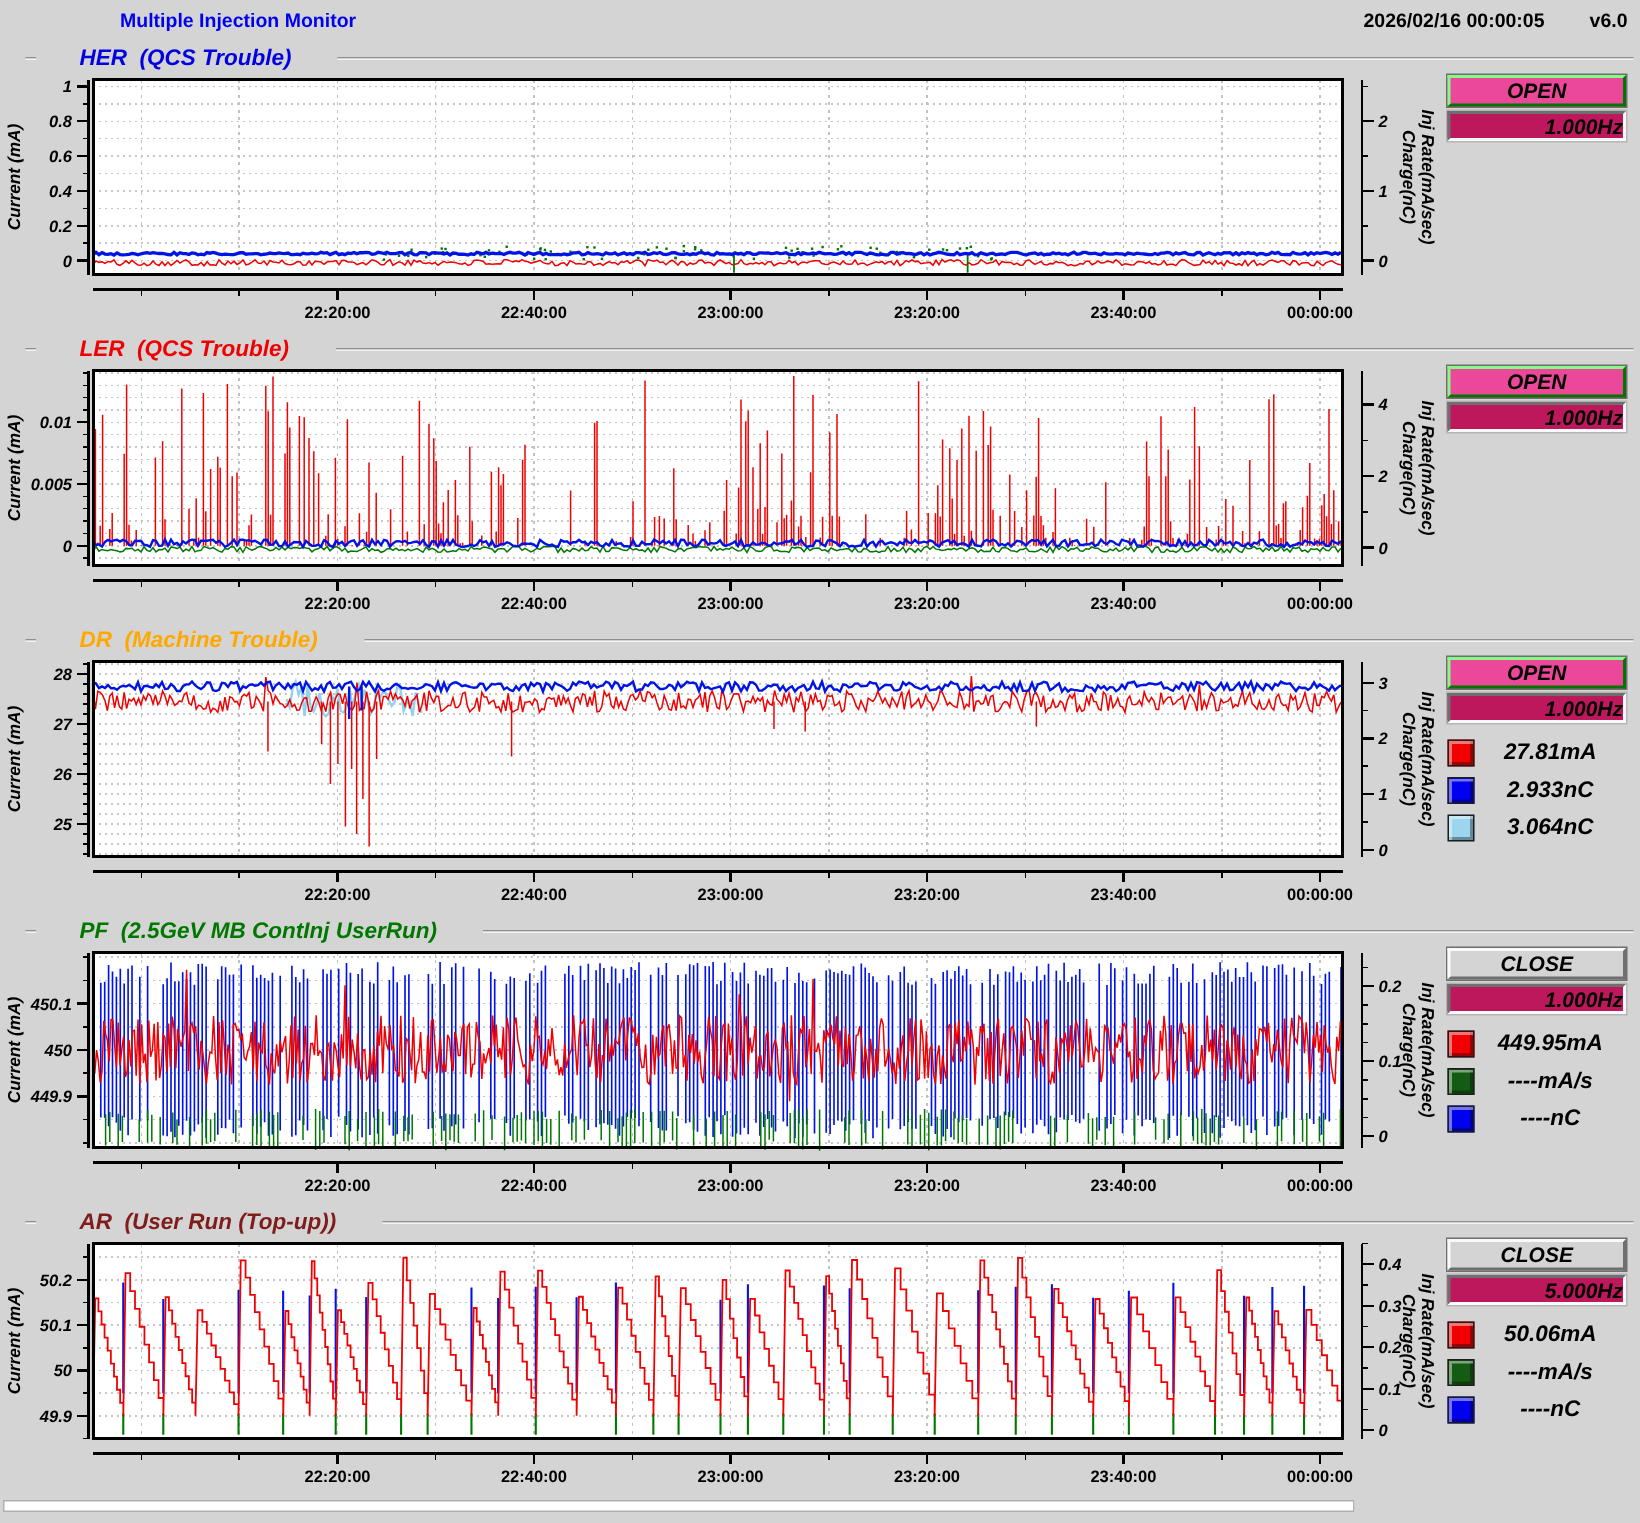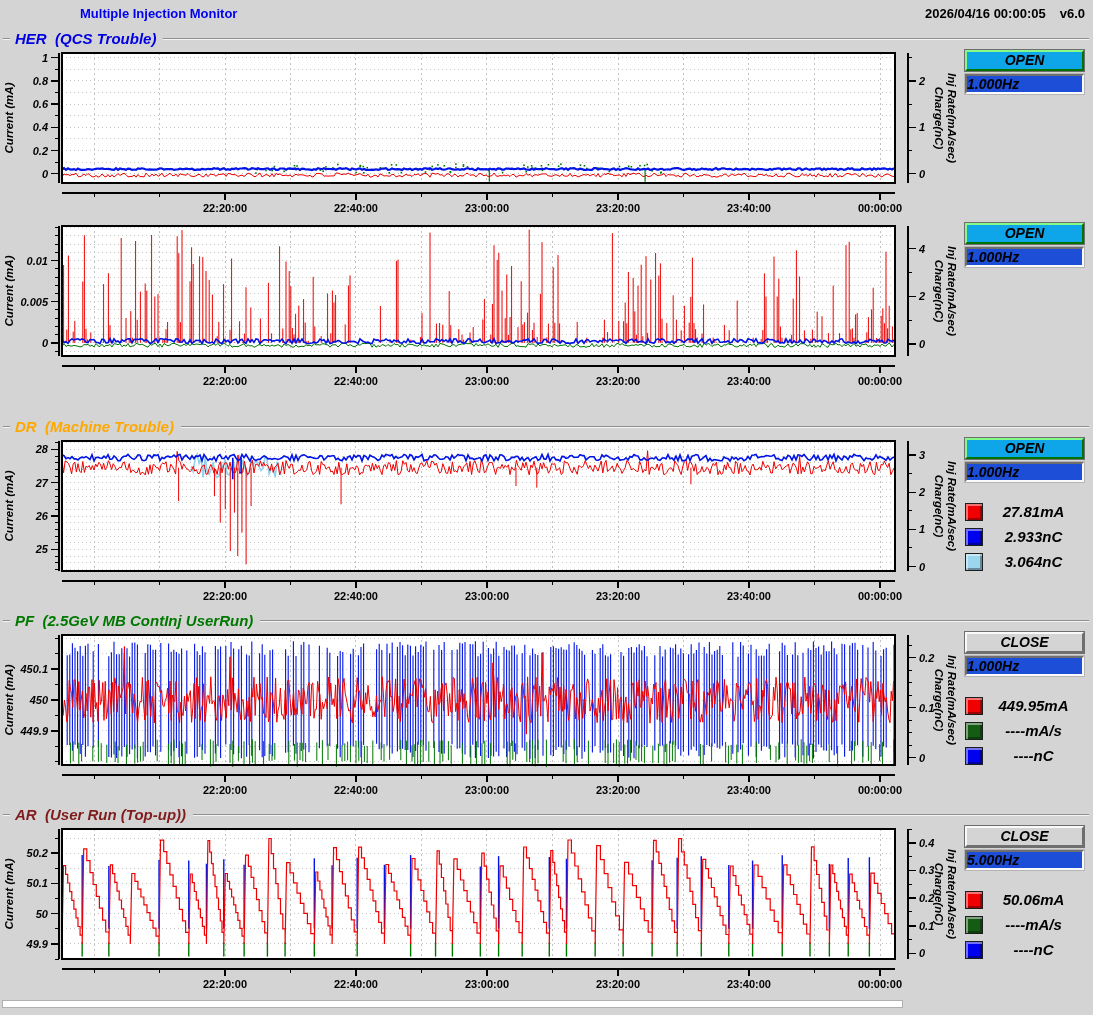--- a/index.html
+++ b/index.html
@@ -12,48 +12,48 @@
   }
   .header{position:relative;height:28px;}
   .header-title{
     position:absolute;left:80px;right:0;top:6px;
     color:#0000f0;font-weight:bold;font-size:13px;
   }
   .header-right{
     position:absolute;right:8px;top:6px;
     font-weight:bold;font-size:13px;color:#000;white-space:nowrap;
   }
-  .header-right .ver{margin-left:14px;}
+  .header-right .ver{margin-left:30px;}
 
   .panel{height:194px;position:relative;}
   .panel-title{
-    display:flex;align-items:center;height:21px;padding-left:3px;
-    font-size:15px;font-weight:bold;font-style:italic;white-space:pre;
+    display:flex;align-items:center;height:21px;padding-left:17px;
+    font-size:15px;font-weight:bold;font-style:italic;white-space:pre;gap:24px;
   }
   .gline{height:0;border-top:1px solid #8f8f8f;border-bottom:1px solid #f4f4f4;}
   .gline.pre{width:7px;margin-right:5px;flex:none;}
   .gline.post{flex:1;margin-left:7px;margin-right:4px;}
 
   .panel-body{display:flex;align-items:flex-start;}
   svg.chart{display:block;width:960px;height:170px;flex:none;}
 
   .info{width:133px;box-sizing:border-box;padding:0 9px 0 5px;flex:none;}
   .status{
     height:17px;line-height:17px;text-align:center;
     font-weight:bold;font-style:italic;font-size:14px;color:#000;
     margin:1px 0 3px 0;box-shadow:0 0 0 1px #6f6f6f;
     border:2px solid;
   }
-  .status.open{background:#0ea5e9;border-color:#86fa86 #007400 #007400 #86fa86;}
+  .status.open{background:#ec4899;border-color:#86fa86 #007400 #007400 #86fa86;}
   .status.close{background:#d4d4d4;border-color:#fafafa #6f6f6f #6f6f6f #fafafa;}
   .freq{
-    height:16px;line-height:16px;background:#1d4ed8;text-align:left;
+    height:16px;line-height:16px;background:#be185d;text-align:right;
     font-weight:bold;font-style:italic;font-size:14px;color:#000;
     border:2px solid;border-color:#6f6f6f #fafafa #fafafa #6f6f6f;
-    margin-bottom:17px;box-shadow:0 0 0 1px #b5b5b5;
+    margin-bottom:7px;box-shadow:0 0 0 1px #b5b5b5;
   }
   .readout-row{display:flex;align-items:center;height:25px;}
   .swatch{
     width:18px;height:18px;flex:none;border:1px solid #1d1d1d;box-sizing:border-box;
     box-shadow:inset 2px 2px 0 rgba(255,255,255,.45), inset -2px -2px 0 rgba(0,0,0,.35);
   }
   .readout-value{
     flex:1;text-align:center;font-weight:bold;font-style:italic;
     font-size:15px;color:#000;white-space:nowrap;
   }
@@ -63,21 +63,21 @@
   
   .ylab{font-family:"Liberation Sans",sans-serif;font-style:italic;font-weight:700;font-size:11px;fill:#000;}
   .xlab{font-family:"Liberation Sans",sans-serif;font-weight:700;font-size:11px;fill:#000;}
   .axtitle{font-family:"Liberation Sans",sans-serif;font-style:italic;font-weight:700;font-size:11.5px;fill:#000;}
 </style>
 </head>
 <body>
 
 <div class="header">
   <div class="header-title">Multiple Injection Monitor</div>
-  <div class="header-right"><span>2026/04/16 00:00:05</span><span class="ver">v6.0</span></div>
+  <div class="header-right"><span>2026/02/16 00:00:05</span><span class="ver">v6.0</span></div>
 </div>
 
 <div class="panel">
   <div class="panel-title"><span class="gline pre"></span><span class="title-text" style="color: rgb(0, 0, 224);">HER  (QCS Trouble)</span><span class="gline post"></span></div>
   <div class="panel-body">
     <svg class="chart" viewBox="0 0 960 170">
         <rect x="62" y="4" width="833" height="130" fill="#ffffff"></rect>
         <line x1="62" y1="124.71428571428572" x2="895" y2="124.71428571428572" stroke="#c6c6c6" stroke-dasharray="1,3" shape-rendering="crispEdges"></line>
         <line x1="62" y1="113.10714285714286" x2="895" y2="113.10714285714286" stroke="#c6c6c6" stroke-dasharray="1,3" shape-rendering="crispEdges"></line>
         <line x1="62" y1="101.5" x2="895" y2="101.5" stroke="#c6c6c6" stroke-dasharray="1,3" shape-rendering="crispEdges"></line>
@@ -230,20 +230,21 @@
         <line x1="814.5322" y1="144" x2="814.5322" y2="148" stroke="#000" stroke-width="1" shape-rendering="crispEdges"></line>
       </svg>
     <div class="info">
       <div class="status open">OPEN</div>
       <div class="freq">1.000Hz</div>
     </div>
   </div>
 </div>
 
 <div class="panel">
+  <div class="panel-title"><span class="gline pre"></span><span class="title-text" style="color: rgb(240, 0, 0);">LER  (QCS Trouble)</span><span class="gline post"></span></div>
   <div class="panel-body">
     <svg class="chart" viewBox="0 0 960 170">
         <rect x="62" y="4" width="833" height="130" fill="#ffffff"></rect>
         <line x1="62" y1="129.0632911392405" x2="895" y2="129.0632911392405" stroke="#c6c6c6" stroke-dasharray="1,3" shape-rendering="crispEdges"></line>
         <line x1="62" y1="120.83544303797468" x2="895" y2="120.83544303797468" stroke="#c6c6c6" stroke-dasharray="1,3" shape-rendering="crispEdges"></line>
         <line x1="62" y1="112.60759493670886" x2="895" y2="112.60759493670886" stroke="#c6c6c6" stroke-dasharray="1,3" shape-rendering="crispEdges"></line>
         <line x1="62" y1="104.37974683544304" x2="895" y2="104.37974683544304" stroke="#c6c6c6" stroke-dasharray="1,3" shape-rendering="crispEdges"></line>
         <line x1="62" y1="96.15189873417721" x2="895" y2="96.15189873417721" stroke="#c6c6c6" stroke-dasharray="1,3" shape-rendering="crispEdges"></line>
         <line x1="62" y1="87.9240506329114" x2="895" y2="87.9240506329114" stroke="#c6c6c6" stroke-dasharray="1,3" shape-rendering="crispEdges"></line>
         <line x1="62" y1="79.69620253164557" x2="895" y2="79.69620253164557" stroke="#c6c6c6" stroke-dasharray="1,3" shape-rendering="crispEdges"></line>

